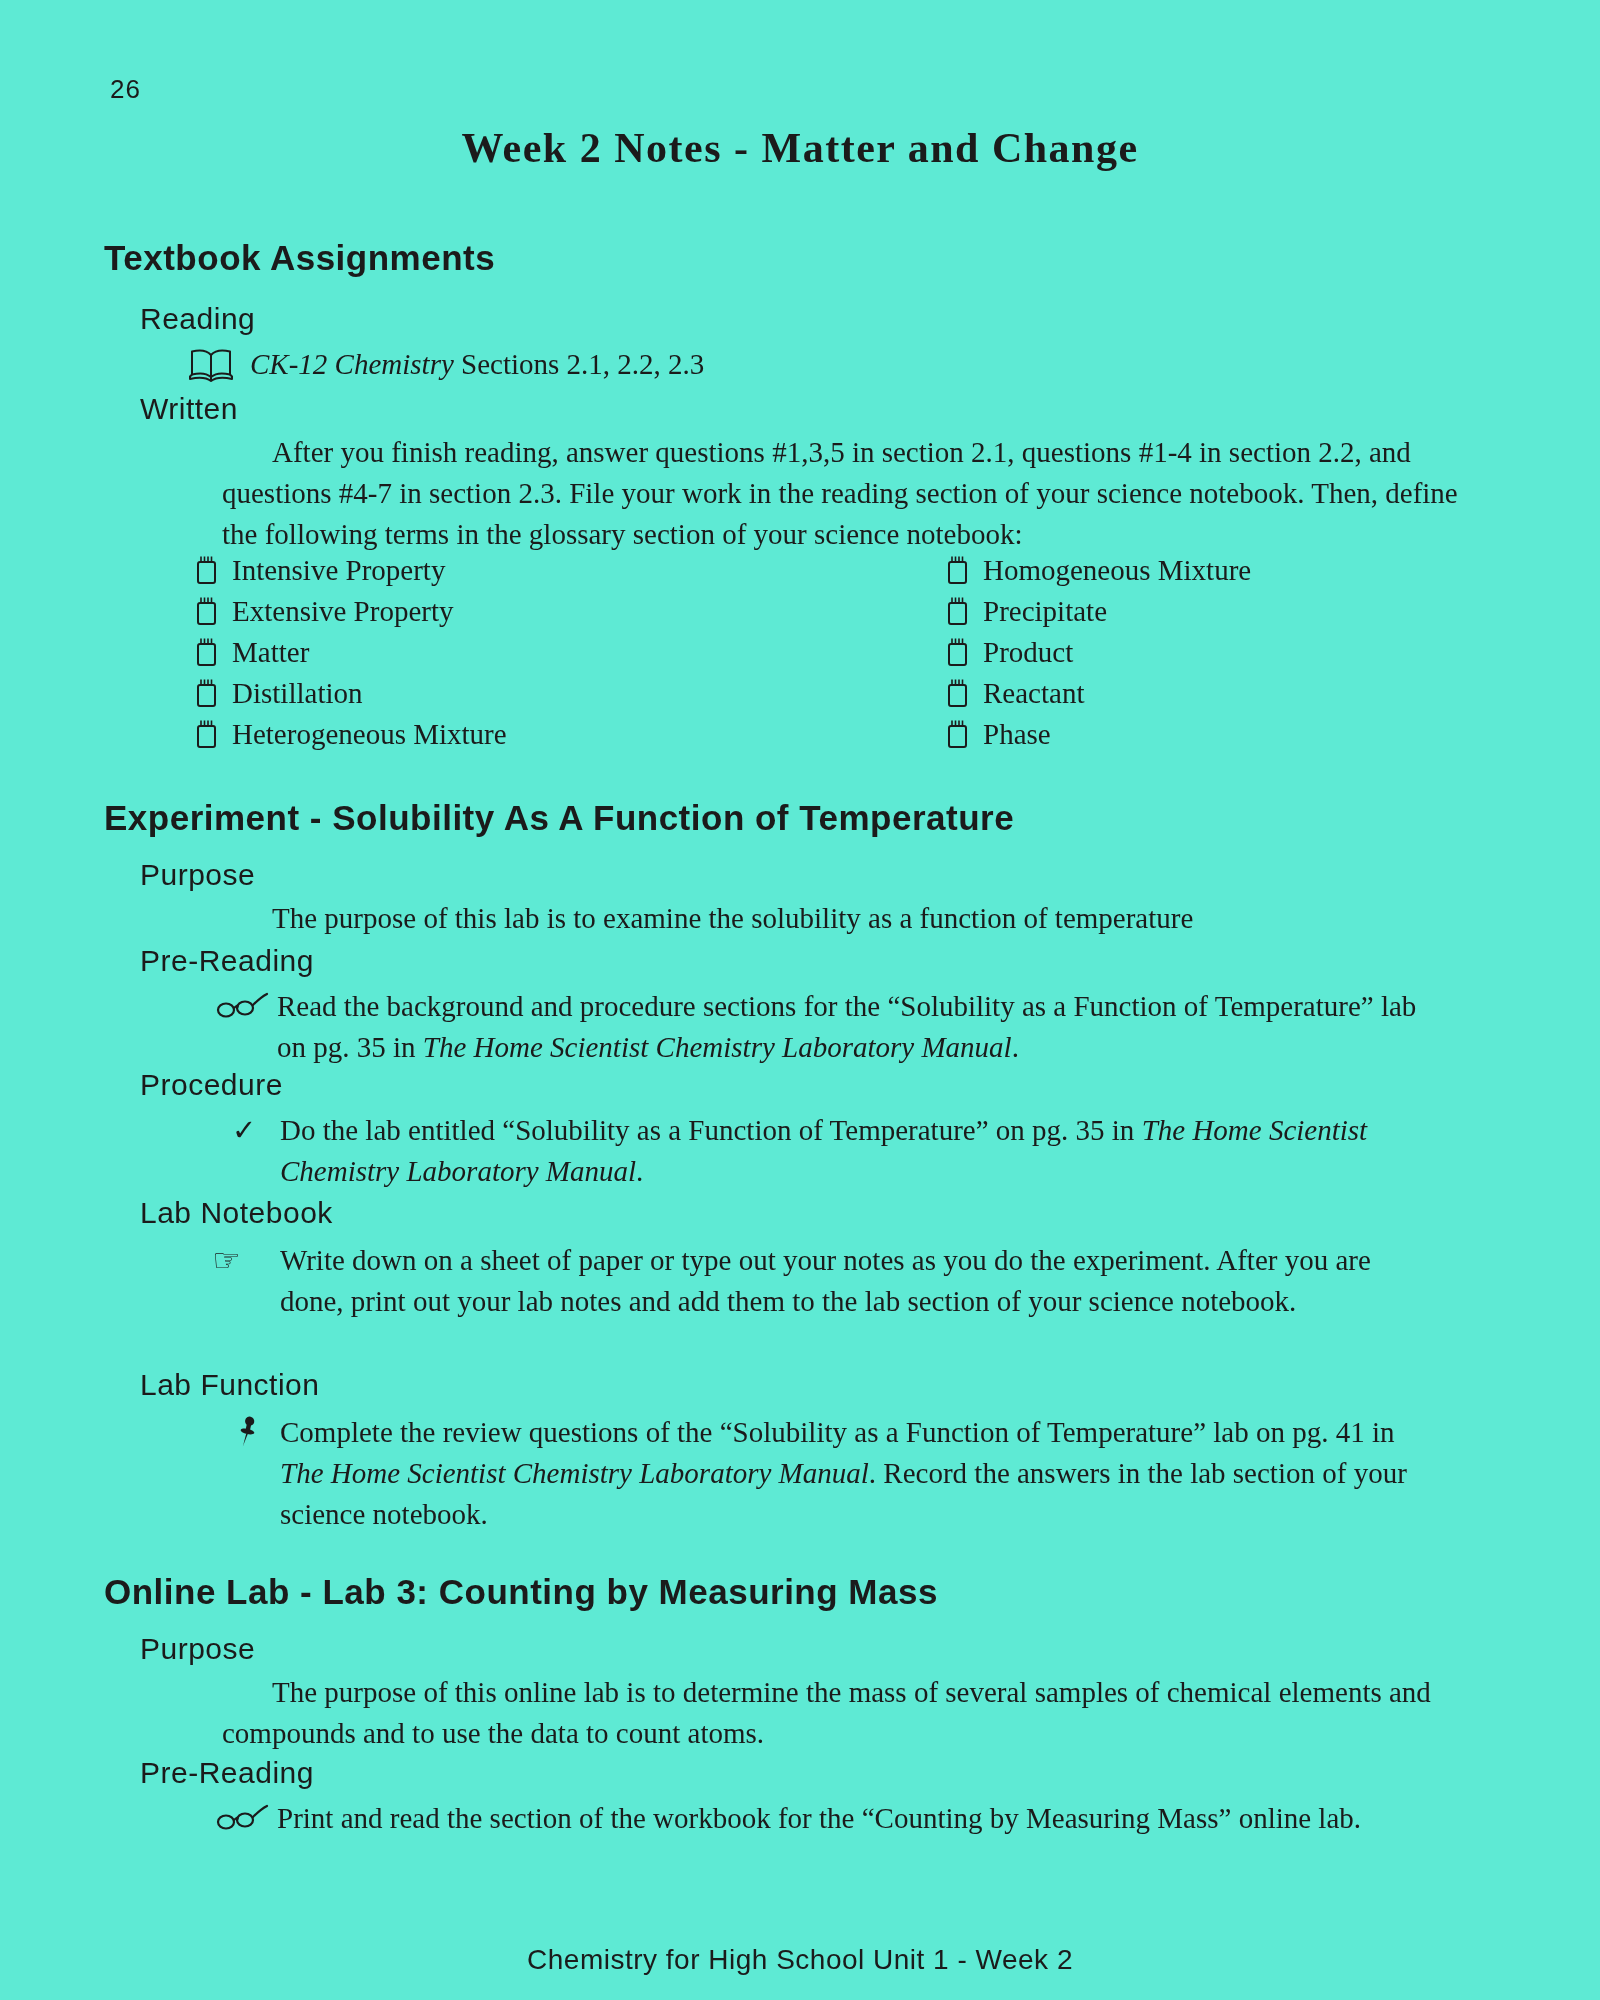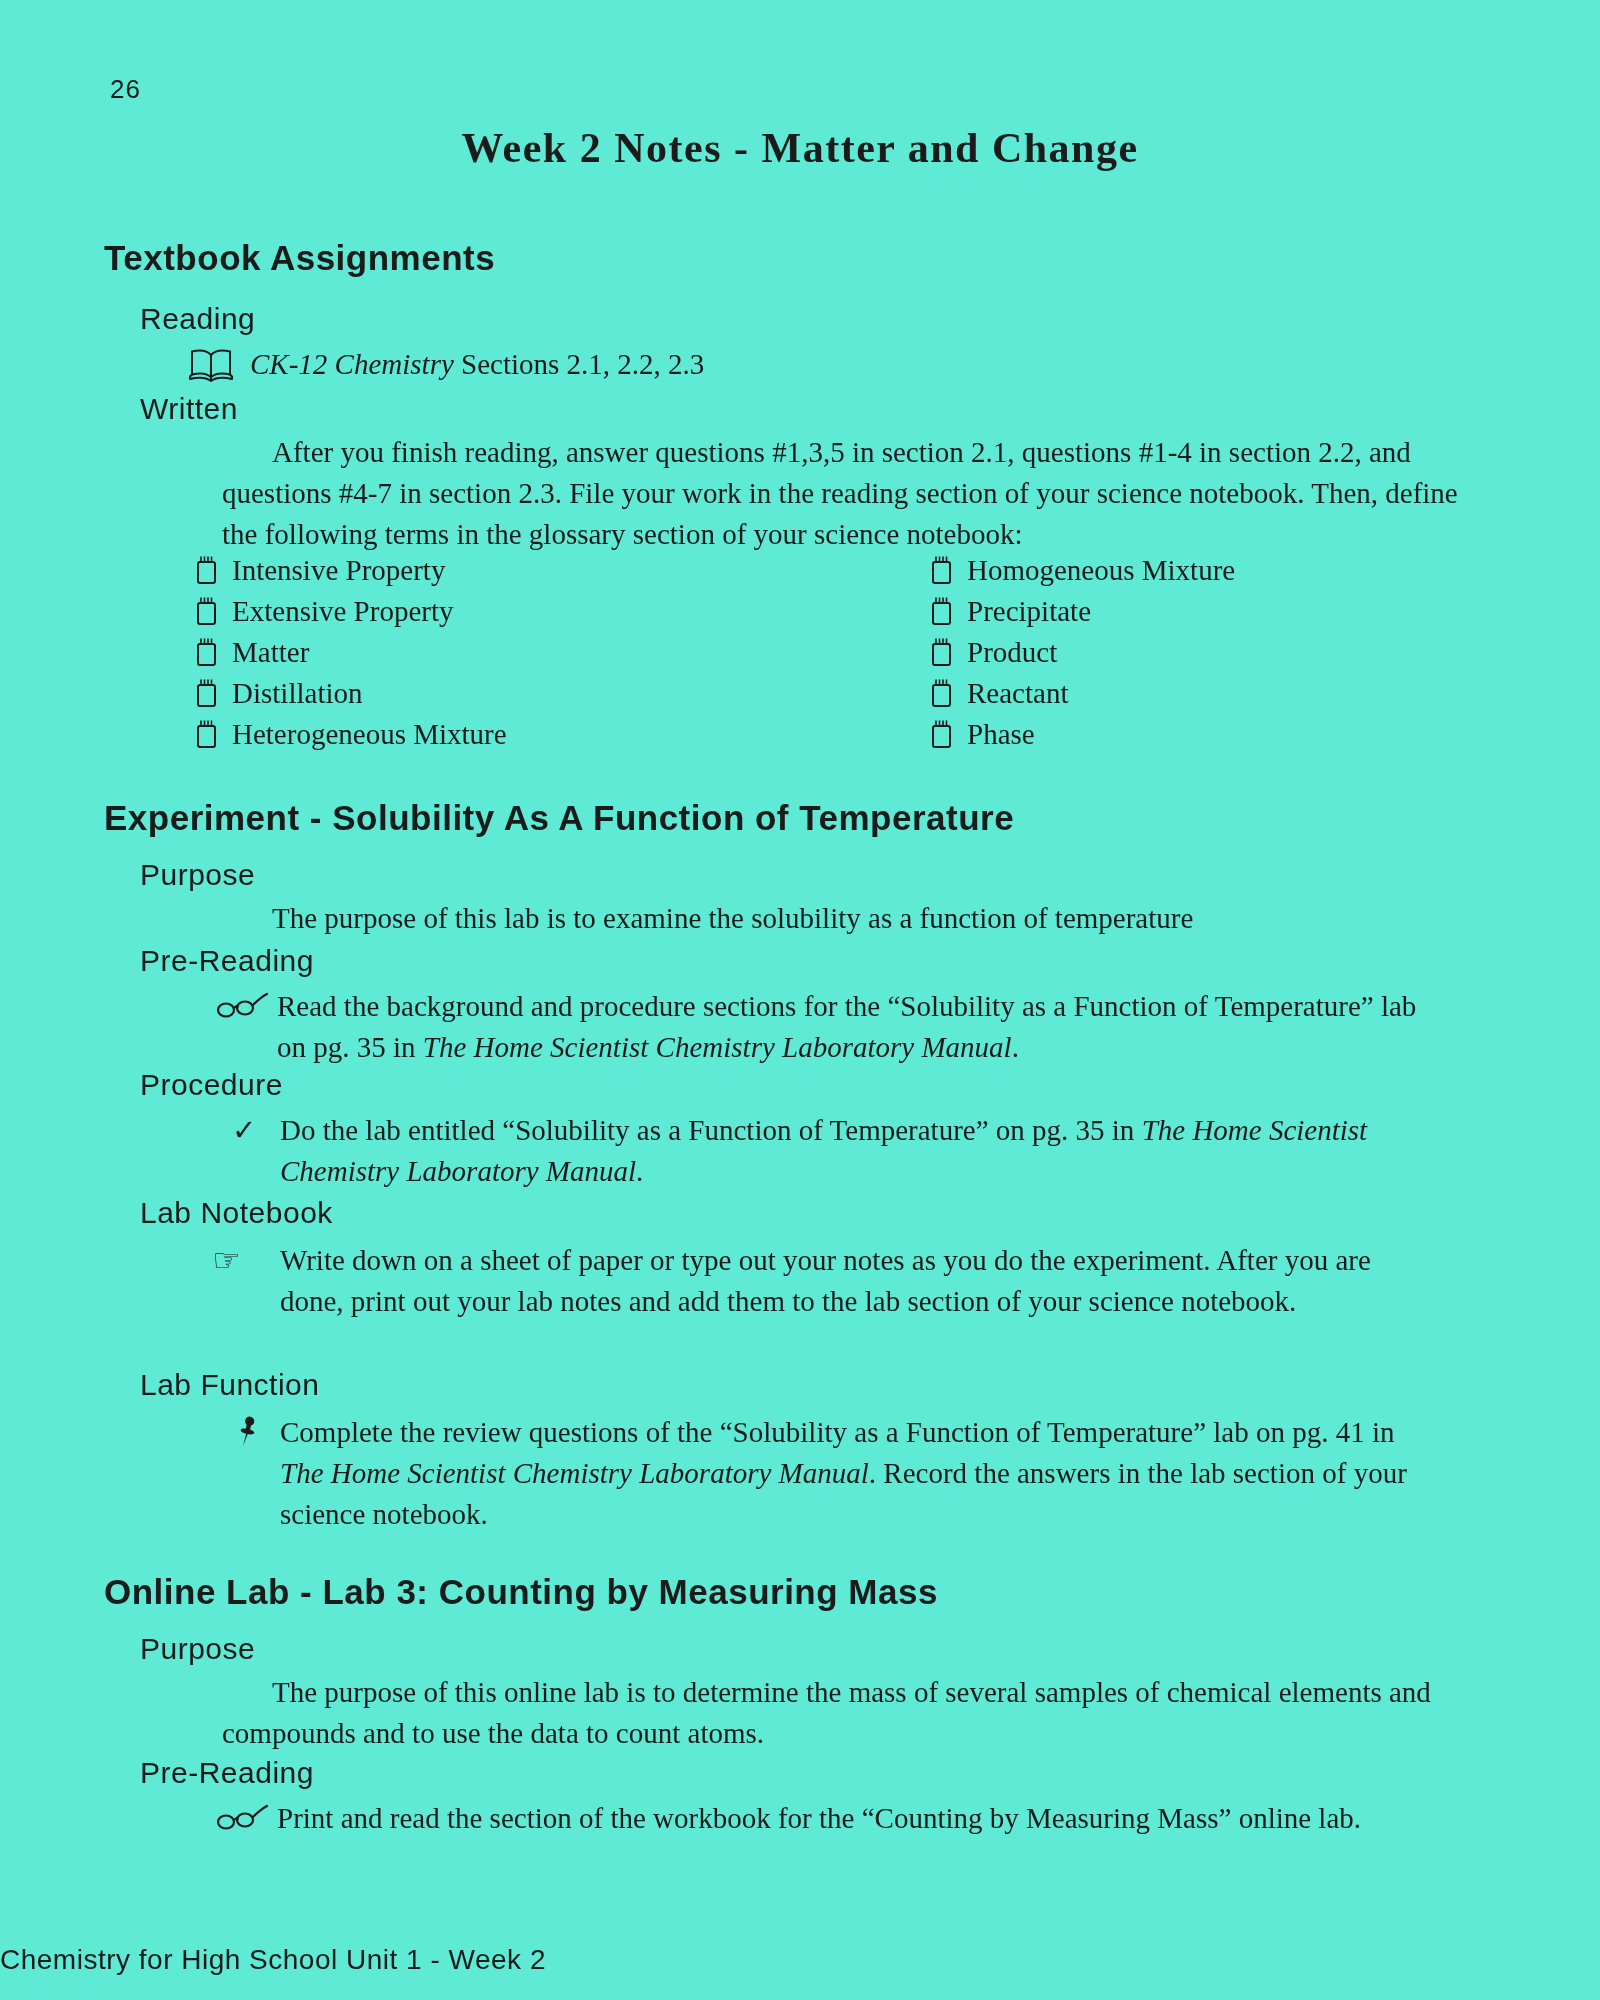--- a/index.html
+++ b/index.html
@@ -17,26 +17,26 @@
   .para{position:absolute;left:222px;width:1260px;font-size:29px;line-height:41px;
         text-indent:50px;}
   .bullet{position:absolute;display:flex;align-items:flex-start;}
   .icon-cell{flex:0 0 62px;padding-top:3px;}
   .bullet .btext{width:1150px;font-size:29px;line-height:41px;}
   .it{font-style:italic;}
   .glyph{font-family:"DejaVu Sans",sans-serif;font-size:29px;line-height:34px;}
 
   
   .terms{position:absolute;left:195px;top:550px;display:grid;
-         grid-template-columns:735px auto;column-gap:0;}
+         grid-template-columns:735px auto;column-gap:16px;}
   .tcol{display:flex;flex-direction:column;}
   .term{display:flex;align-items:center;height:41px;}
   .term .tlabel{font-size:29px;margin-left:14px;white-space:nowrap;}
 
-  .footer{position:absolute;top:1944px;left:0;width:1600px;text-align:left;
+  .footer{position:absolute;top:1944px;left:0;width:1600px;text-align:center;
           font-size:28px;letter-spacing:.5px;}
 
   svg{display:block;}
 </style>
 </head>
 <body>
 
 <div class="page">
 
   <div class="pagenum sans">26</div>

